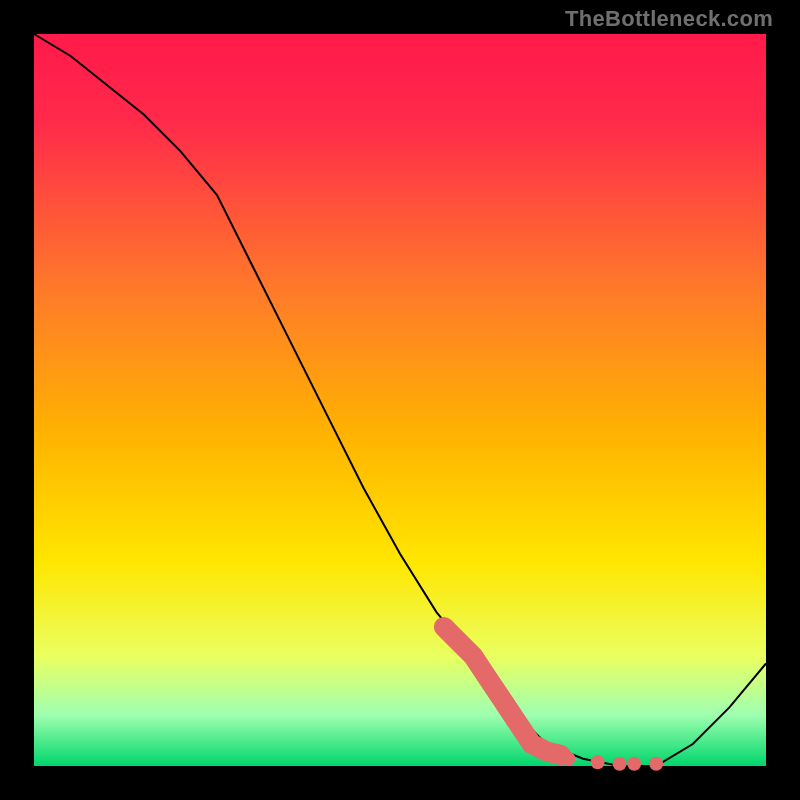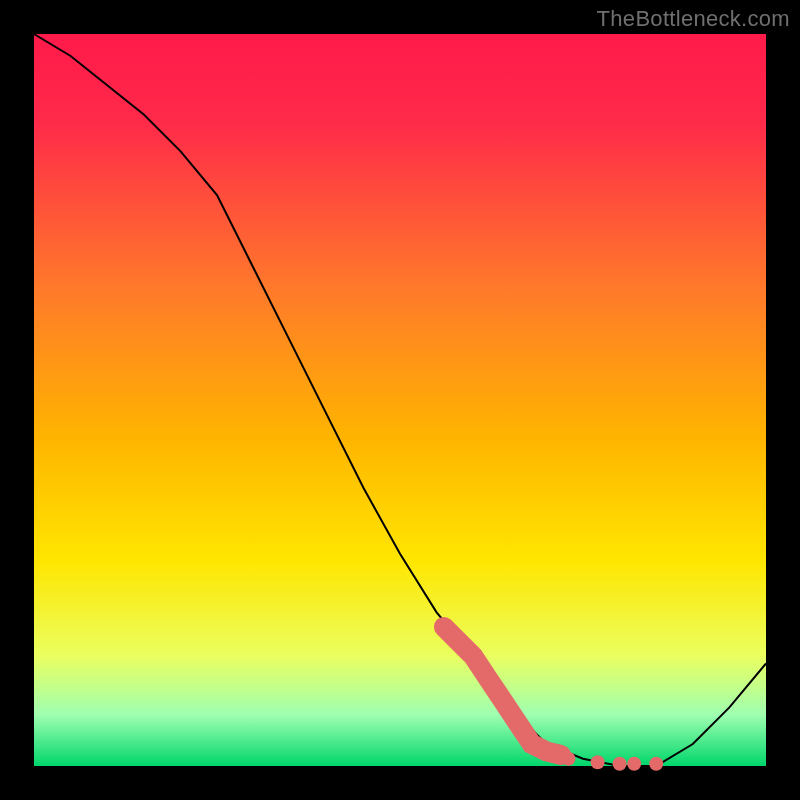--- a/index.html
+++ b/index.html
@@ -13,24 +13,24 @@
   }
   .stage {
     position: relative;
     width: 800px;
     height: 800px;
     background: #000;
   }
   .watermark {
     position: absolute;
     top: 6px;
-    right: 10px;
+    right: 27px;
     color: #6f6f6f;
     font-size: 22px;
-    font-weight: 400;
+    font-weight: 700;
     letter-spacing: 0.3px;
     user-select: none;
     pointer-events: none;
   }
   svg {
     position: absolute;
     top: 0;
     left: 0;
   }
 </style>

